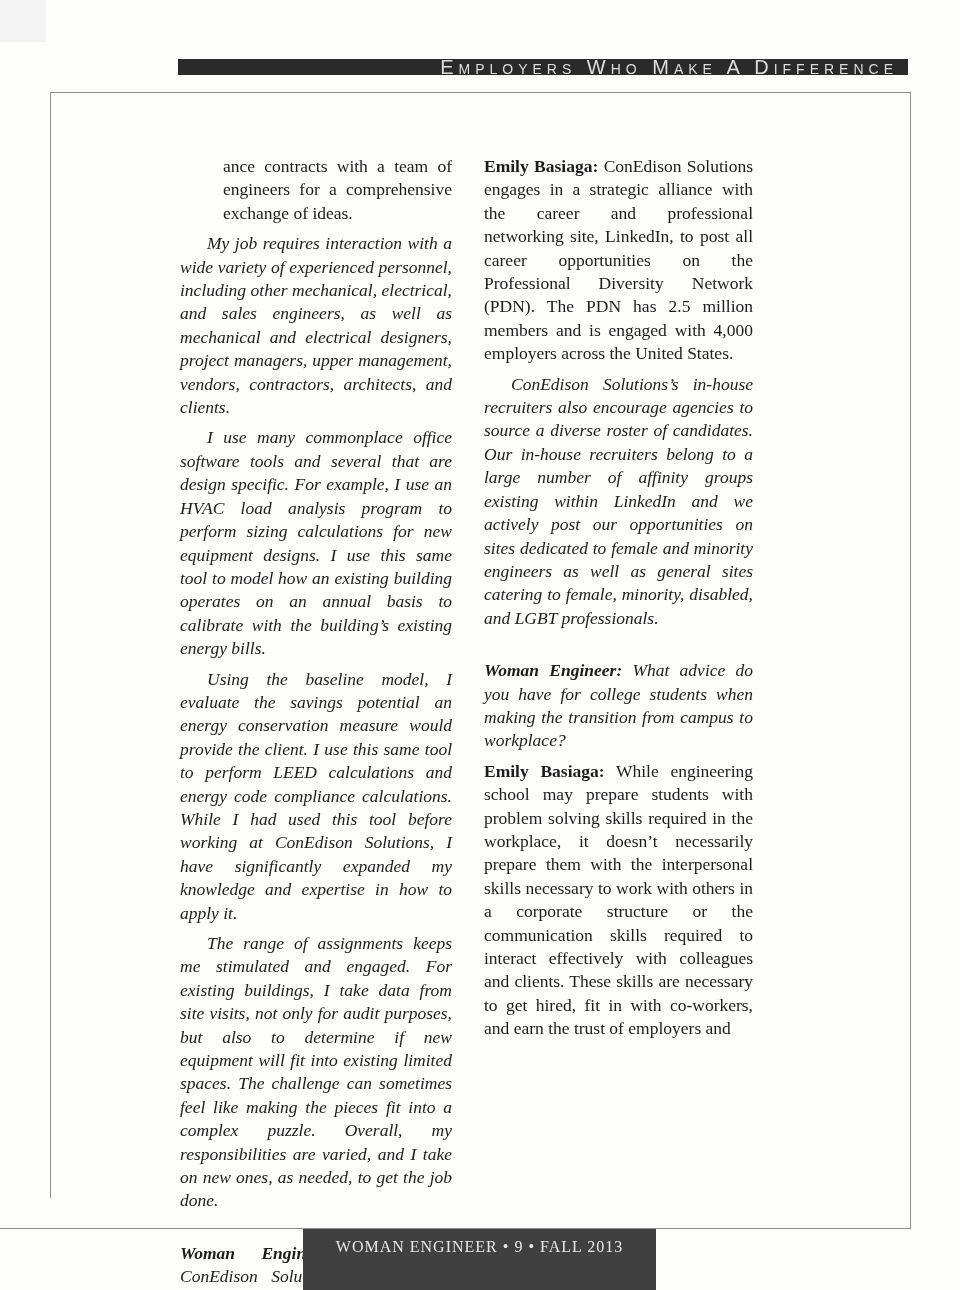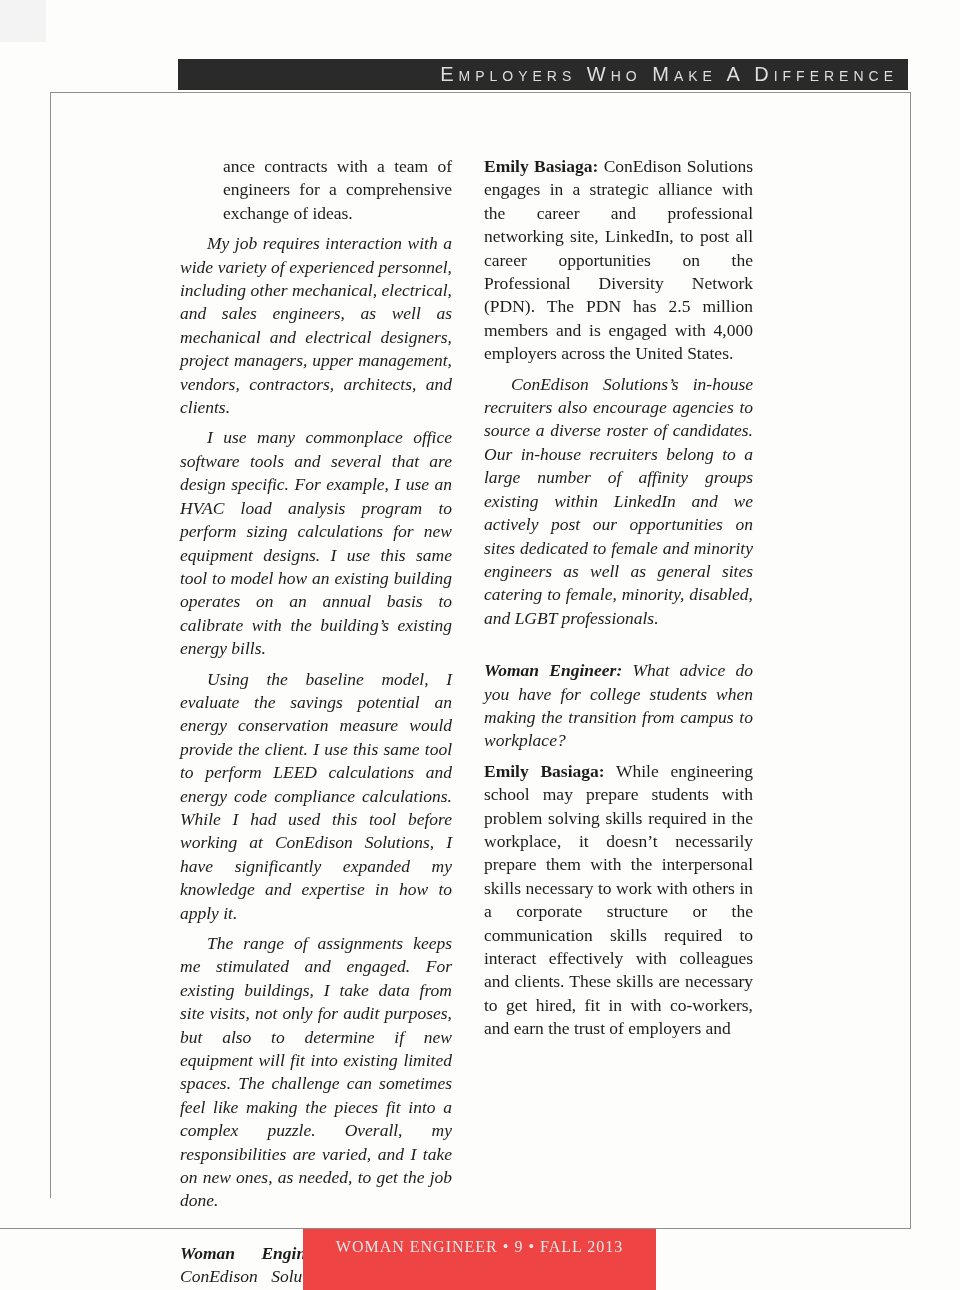--- a/index.html
+++ b/index.html
@@ -13,21 +13,21 @@
   }
 
   .scan-corner {
     position: absolute; left: 0; top: 0;
     width: 46px; height: 42px;
     background: #f3f3f3;
   }
 
   .header-bar {
     position: absolute; left: 178px; top: 59px;
-    width: 730px; height: 31px;
+    width: 730px; height: 16px;
     background: #2a2a2a;
     box-sizing: border-box;
     display: flex; align-items: center; justify-content: flex-end;
     padding-right: 10px;
   }
   .header-title {
     font-family: "Liberation Sans", sans-serif;
     font-variant: small-caps;
     font-size: 20px;
     letter-spacing: 5px;
@@ -56,21 +56,21 @@
   .para.question {
     margin-top: 29px;
     font-style: italic;
   }
   .para.question .speaker { font-weight: bold; font-style: italic; margin-top: 28px; }
   .para.answer .speaker { font-weight: bold; font-style: normal; }
 
   .footer-box {
     position: absolute; left: 303px; top: 1229px;
     width: 353px; height: 61px;
-    background: #ef4444;
+    background: #404040;
     box-sizing: border-box;
     padding-top: 9px;
     text-align: center;
   }
   .footer-text {
     color: #e8e8e8;
     font-size: 16px;
     letter-spacing: 1px;
     white-space: nowrap;
   }

